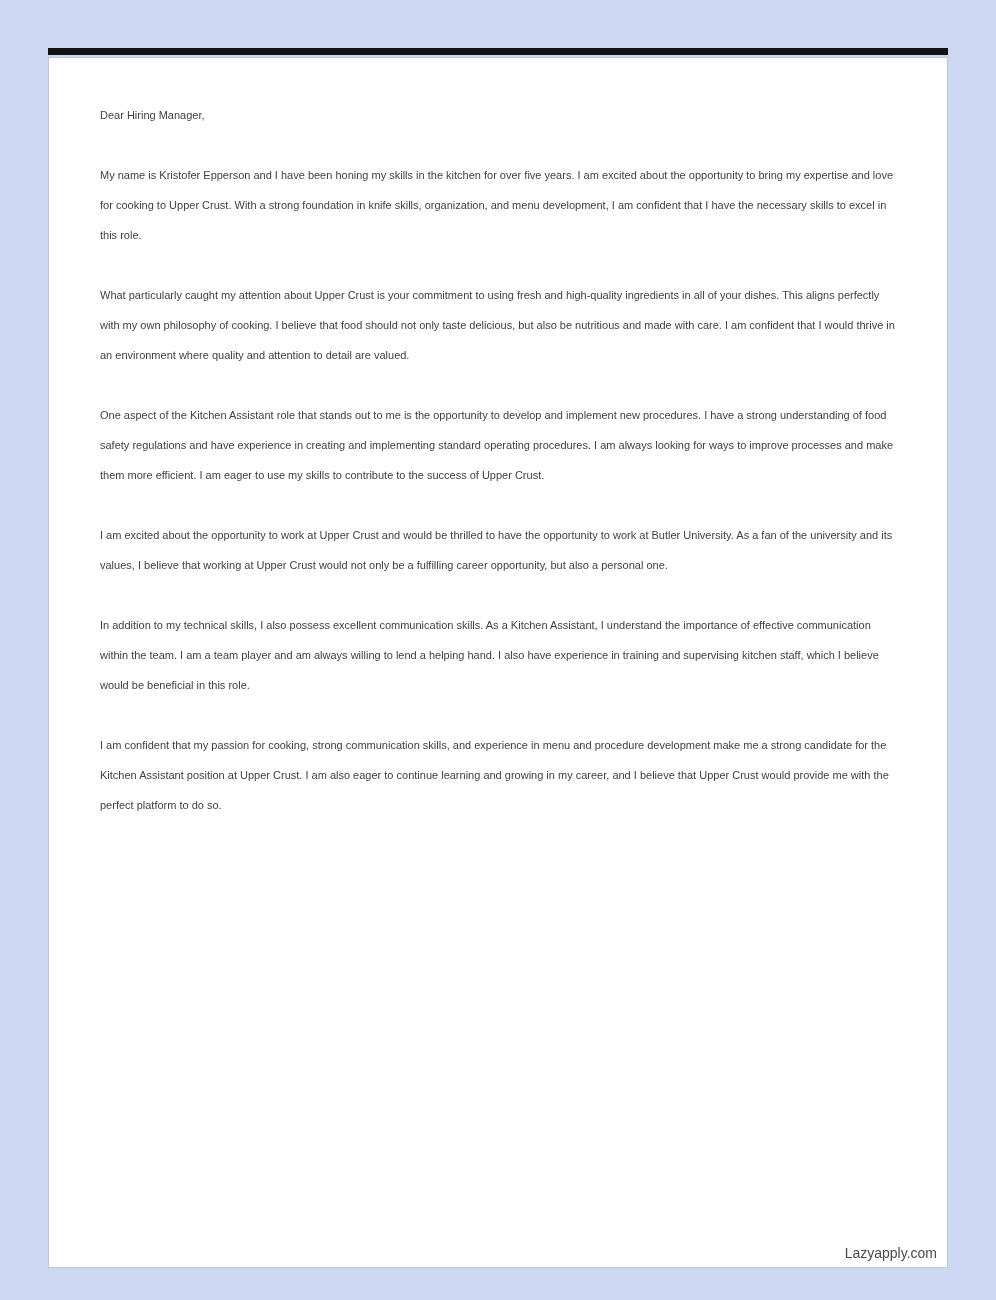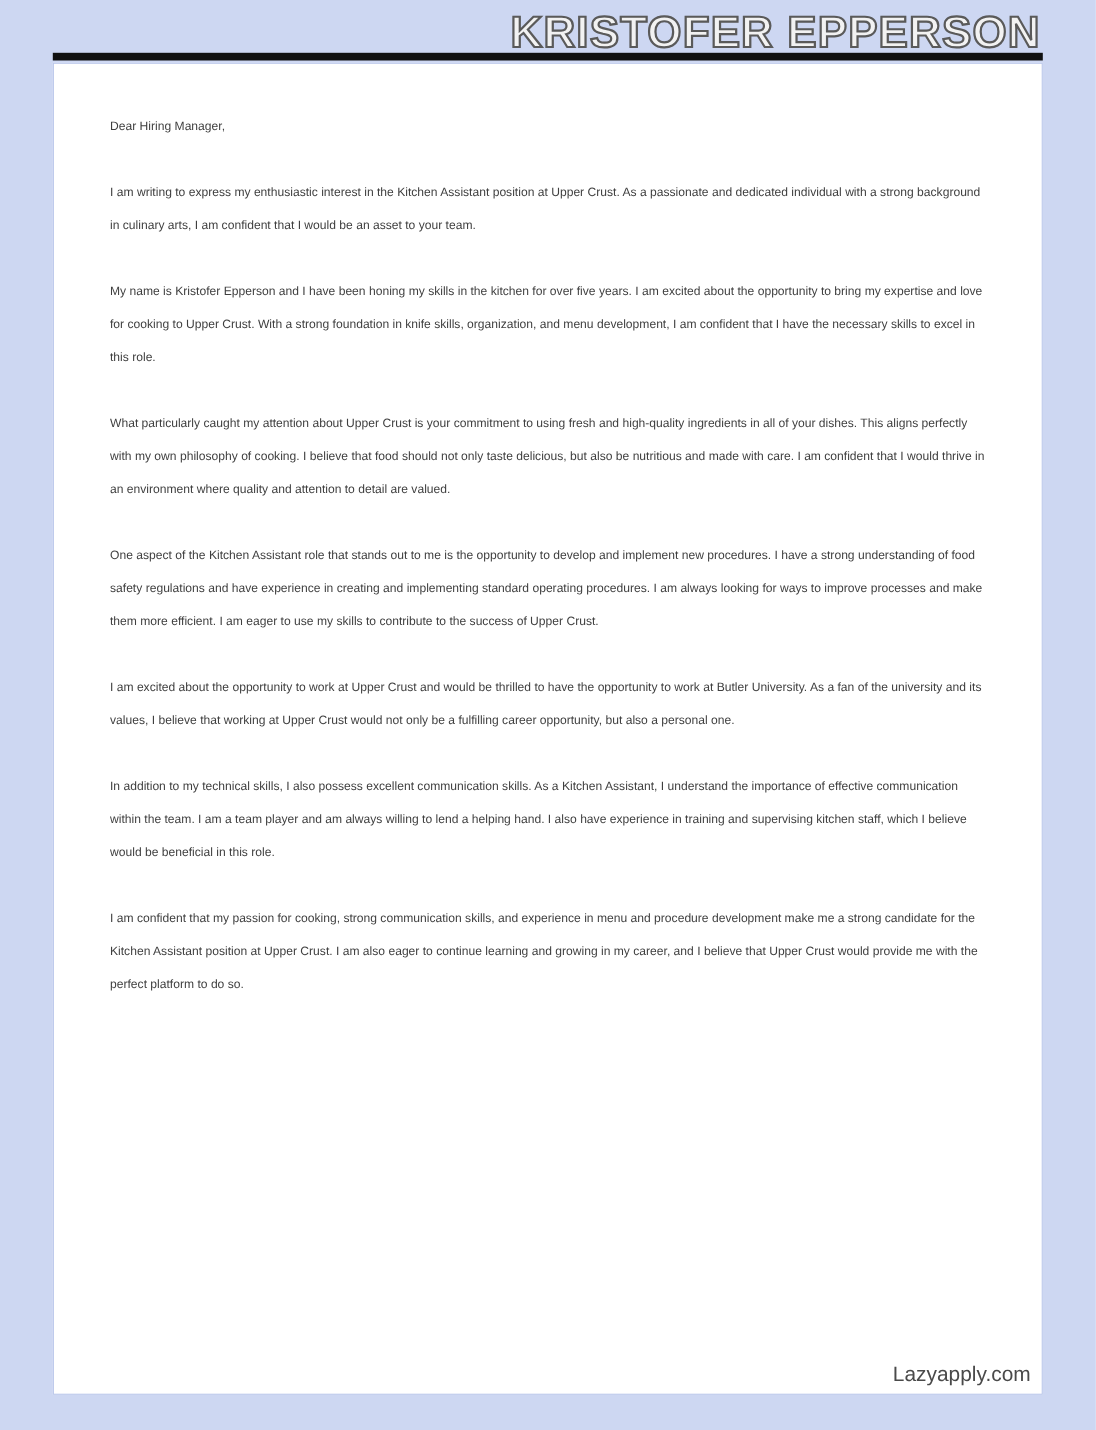--- a/index.html
+++ b/index.html
@@ -60,38 +60,36 @@
   .letter-body p {
     margin: 0 0 30px 0;
   }
   .salutation {
     margin: 0 0 30px 0;
   }
   .watermark {
     position: absolute;
     right: 10px;
     bottom: 6px;
-    font-size: 19px;
+    font-size: 14px;
     color: #4a4a4a;
   }
 </style>
 </head>
 <body>
 
 <div class="frame">
 
-  <div class="header-name">KRISTOFER EPPERSON</div>
 
   <div class="header-divider"></div>
 
   <div class="page">
     <div class="letter-body">
       <p class="salutation">Dear Hiring Manager,</p>
       <div>
-          <p>I am writing to express my enthusiastic interest in the Kitchen Assistant position at Upper Crust. As a passionate and dedicated individual with a strong background in culinary arts, I am confident that I would be an asset to your team.</p>
           <p>My name is Kristofer Epperson and I have been honing my skills in the kitchen for over five years. I am excited about the opportunity to bring my expertise and love for cooking to Upper Crust. With a strong foundation in knife skills, organization, and menu development, I am confident that I have the necessary skills to excel in this role.</p>
           <p>What particularly caught my attention about Upper Crust is your commitment to using fresh and high-quality ingredients in all of your dishes. This aligns perfectly with my own philosophy of cooking. I believe that food should not only taste delicious, but also be nutritious and made with care. I am confident that I would thrive in an environment where quality and attention to detail are valued.</p>
           <p>One aspect of the Kitchen Assistant role that stands out to me is the opportunity to develop and implement new procedures. I have a strong understanding of food safety regulations and have experience in creating and implementing standard operating procedures. I am always looking for ways to improve processes and make them more efficient. I am eager to use my skills to contribute to the success of Upper Crust.</p>
           <p>I am excited about the opportunity to work at Upper Crust and would be thrilled to have the opportunity to work at Butler University. As a fan of the university and its values, I believe that working at Upper Crust would not only be a fulfilling career opportunity, but also a personal one.</p>
           <p>In addition to my technical skills, I also possess excellent communication skills. As a Kitchen Assistant, I understand the importance of effective communication within the team. I am a team player and am always willing to lend a helping hand. I also have experience in training and supervising kitchen staff, which I believe would be beneficial in this role.</p>
           <p>I am confident that my passion for cooking, strong communication skills, and experience in menu and procedure development make me a strong candidate for the Kitchen Assistant position at Upper Crust. I am also eager to continue learning and growing in my career, and I believe that Upper Crust would provide me with the perfect platform to do so.</p>
         </div>
     </div>
 
     <div class="watermark">Lazyapply.com</div>

